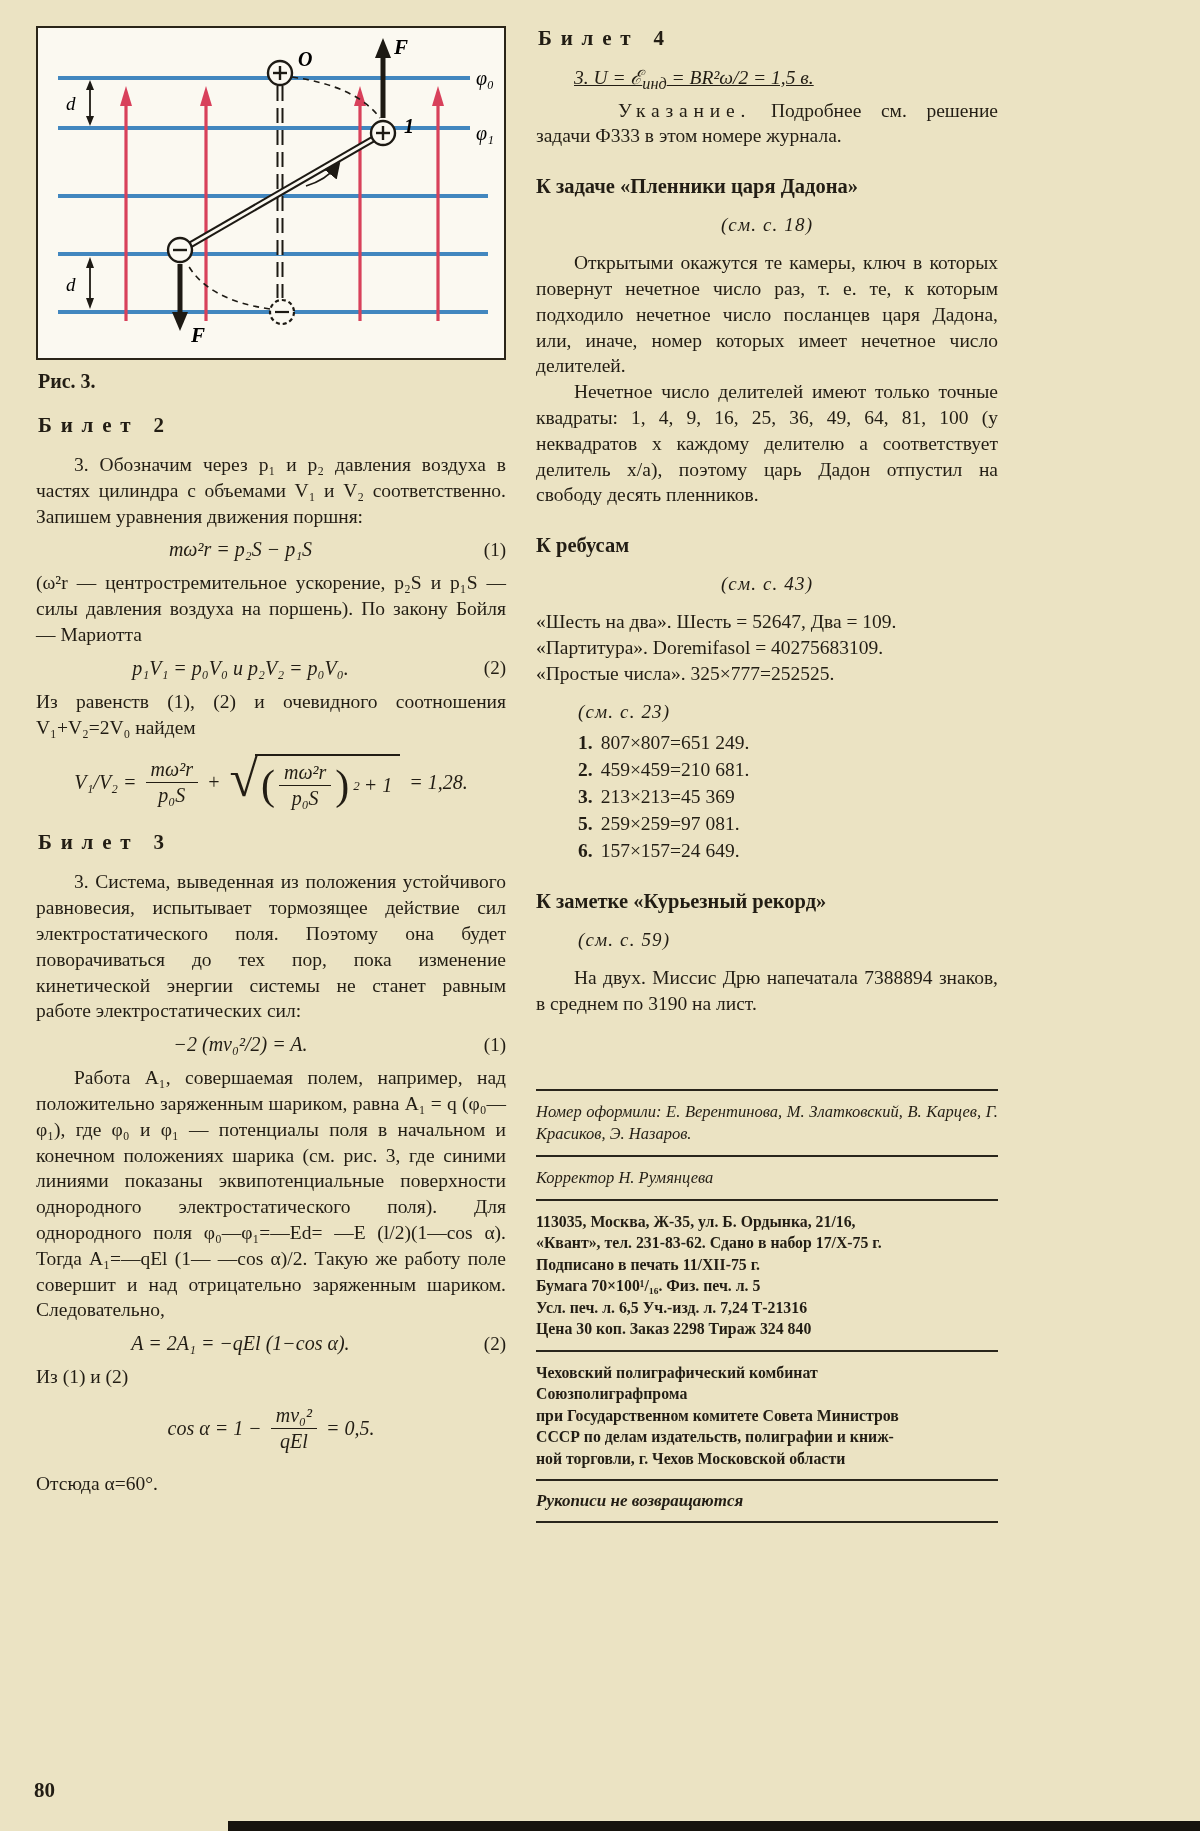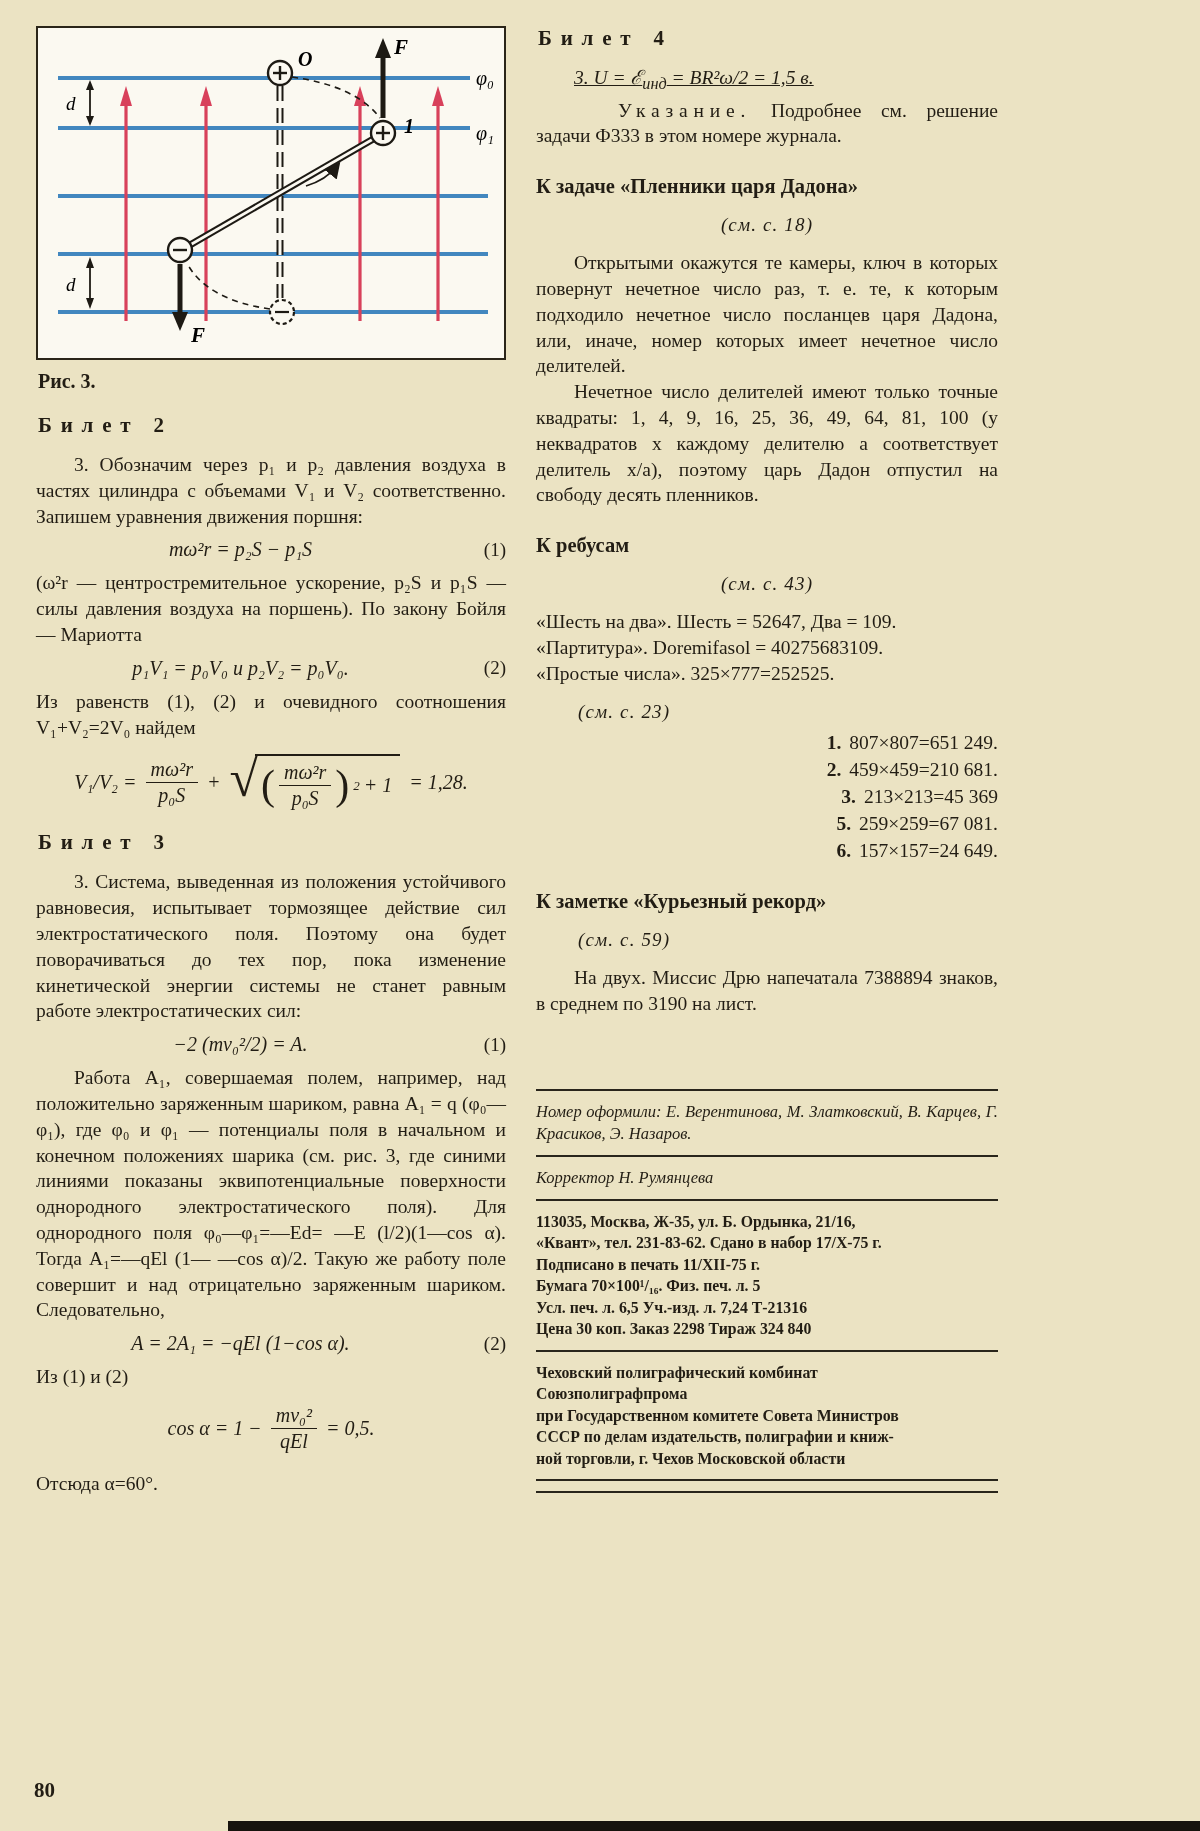--- a/index.html
+++ b/index.html
@@ -37,21 +37,21 @@
   .sqrt-sign { font-style:normal; font-size:2.6em; line-height:0.95; align-self:flex-start; margin-right:-3px; font-weight:300; }
   .sqrt-body { border-top:2.2px solid currentColor; padding:5px 8px 0 6px; display:inline-flex; align-items:center; gap:4px; }
   .big-paren { font-style:normal; font-size:2.1em; font-weight:300; line-height:0.8; }
   sup { font-size:0.65em; }
 
   
   .section-title { font-weight:bold; font-size:20.5px; margin:26px 0 6px; }
   .see { font-style:italic; text-align:center; font-size:19px; margin:16px 0 14px; letter-spacing:0.06em; }
   .see-left { font-style:italic; font-size:19px; margin:14px 0 6px; padding-left:42px; letter-spacing:0.06em; }
   .lines p { font-size:19.5px; line-height:26px; }
-  .answers { padding-left:42px; margin:2px 0 4px;text-align:right; }
+  .answers { padding-left:42px; margin:2px 0 4px; }
   .answers div { font-size:19.5px; line-height:27px; }
   .answers b { margin-right:8px; }
   .spaced { letter-spacing:0.3em;margin-left:44px; }
 
   .colophon { margin-top:72px; }
   .crule { border-top:2px solid #29251b; margin:10px 0; }
   .credits { font-style:italic; font-size:16.5px; line-height:22px; text-align:justify; }
   .corrector { font-style:italic; font-size:16.5px; line-height:22px; }
   .imprint div, .printer div { font-size:15.8px; line-height:21.5px; font-weight:bold; }
   .manuscripts { font-style:italic; font-weight:bold; font-size:17px; }
@@ -233,21 +233,21 @@
     <div class="lines">
       <p>«Шесть на два». Шесть = 52647, Два = 109.</p>
       <p>«Партитура». Doremifasol = 40275683109.</p>
       <p>«Простые числа». 325×777=252525.</p>
     </div>
     <p class="see-left">(см. с. 23)</p>
     <div class="answers">
       <div><b>1.</b><span>807×807=651 249.</span></div>
       <div><b>2.</b><span>459×459=210 681.</span></div>
       <div><b>3.</b><span>213×213=45 369</span></div>
-      <div><b>5.</b><span>259×259=67 081.</span></div>
+      <div><b>5.</b><span>259×259=97 081.</span></div>
       <div><b>6.</b><span>157×157=24 649.</span></div>
     </div>
 
     <h3 class="section-title">К заметке «Курьезный рекорд»</h3>
     <p class="see" style="text-align:left; padding-left:42px;">(см. с. 59)</p>
     <p class="body ind">На двух. Миссис Дрю напечатала 7388894 знаков, в среднем по 3190 на лист.</p>
 
     <div class="colophon">
       <div class="crule"></div>
       <p class="credits">Номер оформили: Е. Верентинова, М. Златковский, В. Карцев, Г. Красиков, Э. Назаров.</p>
@@ -264,19 +264,20 @@
       </div>
       <div class="crule"></div>
       <div class="printer">
         <div>Чеховский полиграфический комбинат</div>
         <div>Союзполиграфпрома</div>
         <div>при Государственном комитете Совета Министров</div>
         <div>СССР по делам издательств, полиграфии и книж-</div>
         <div>ной торговли, г. Чехов Московской области</div>
       </div>
       <div class="crule"></div>
+      <p class="manuscripts">Рукописи не возвращаются</p>
       <div class="crule"></div>
     </div>
   </div>
 </div>
 
 <div class="page-num">80</div>
 <div class="bottom-bar"></div>
 
 </body></html>

